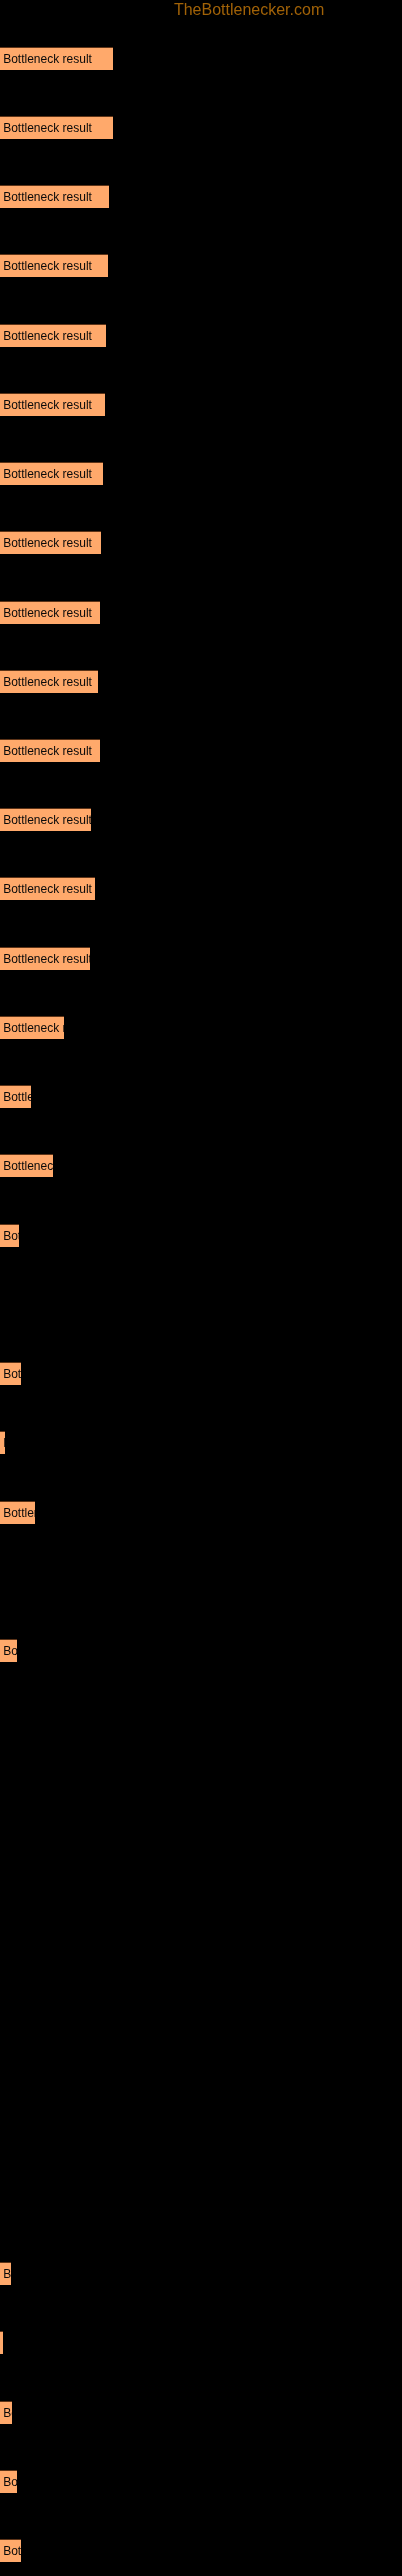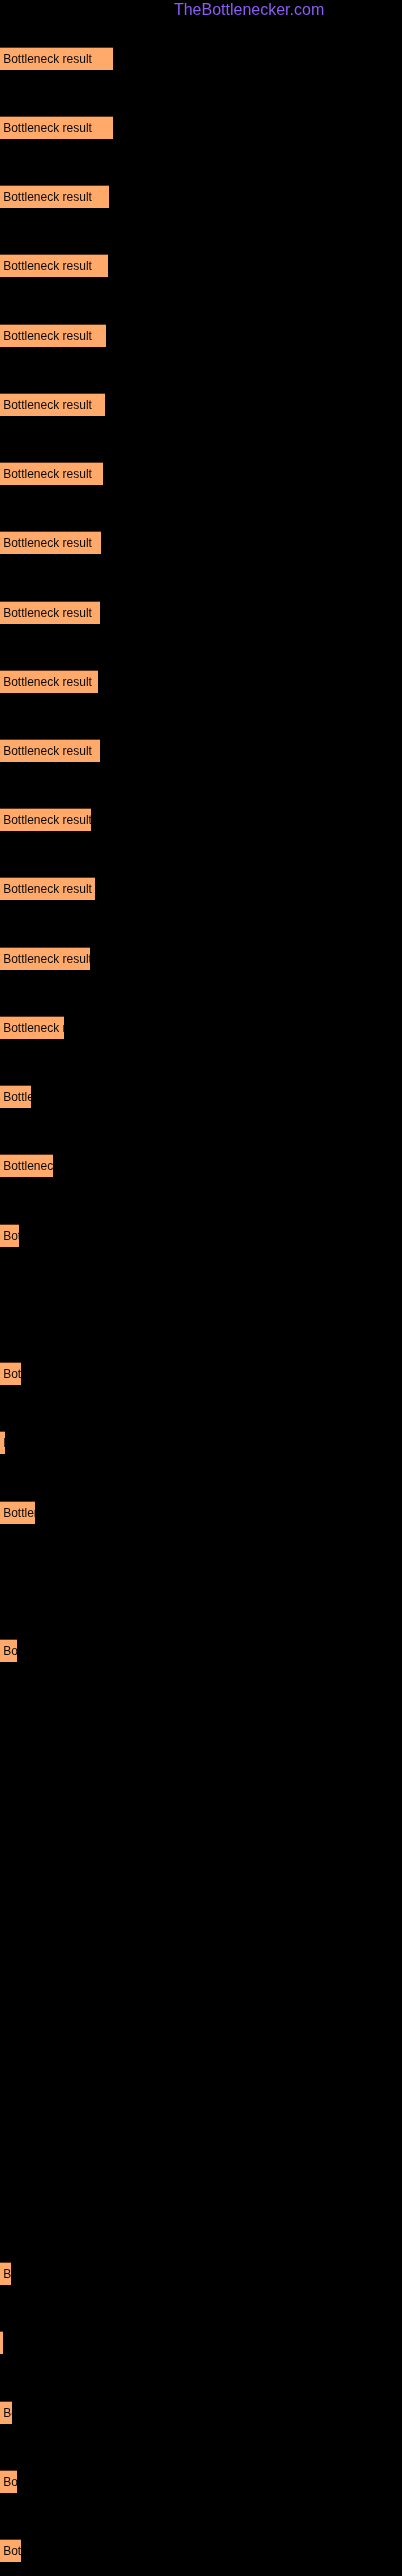--- a/index.html
+++ b/index.html
@@ -16,21 +16,21 @@
   }
 
   .site-title {
     position: absolute;
     top: 0px;
     left: 0px;
     width: 329px;
     text-align: right;
     padding-right: 4.8px;
     box-sizing: border-box;
-    color: #8b5cf6;
+    color: #a16207;
     font-family: "Liberation Sans", sans-serif;
     font-size: 16px;
     line-height: 19.3px;
     letter-spacing: 0px;
     white-space: nowrap;
   }
 
   .chart-area {
     position: absolute;
     top: 0px;

